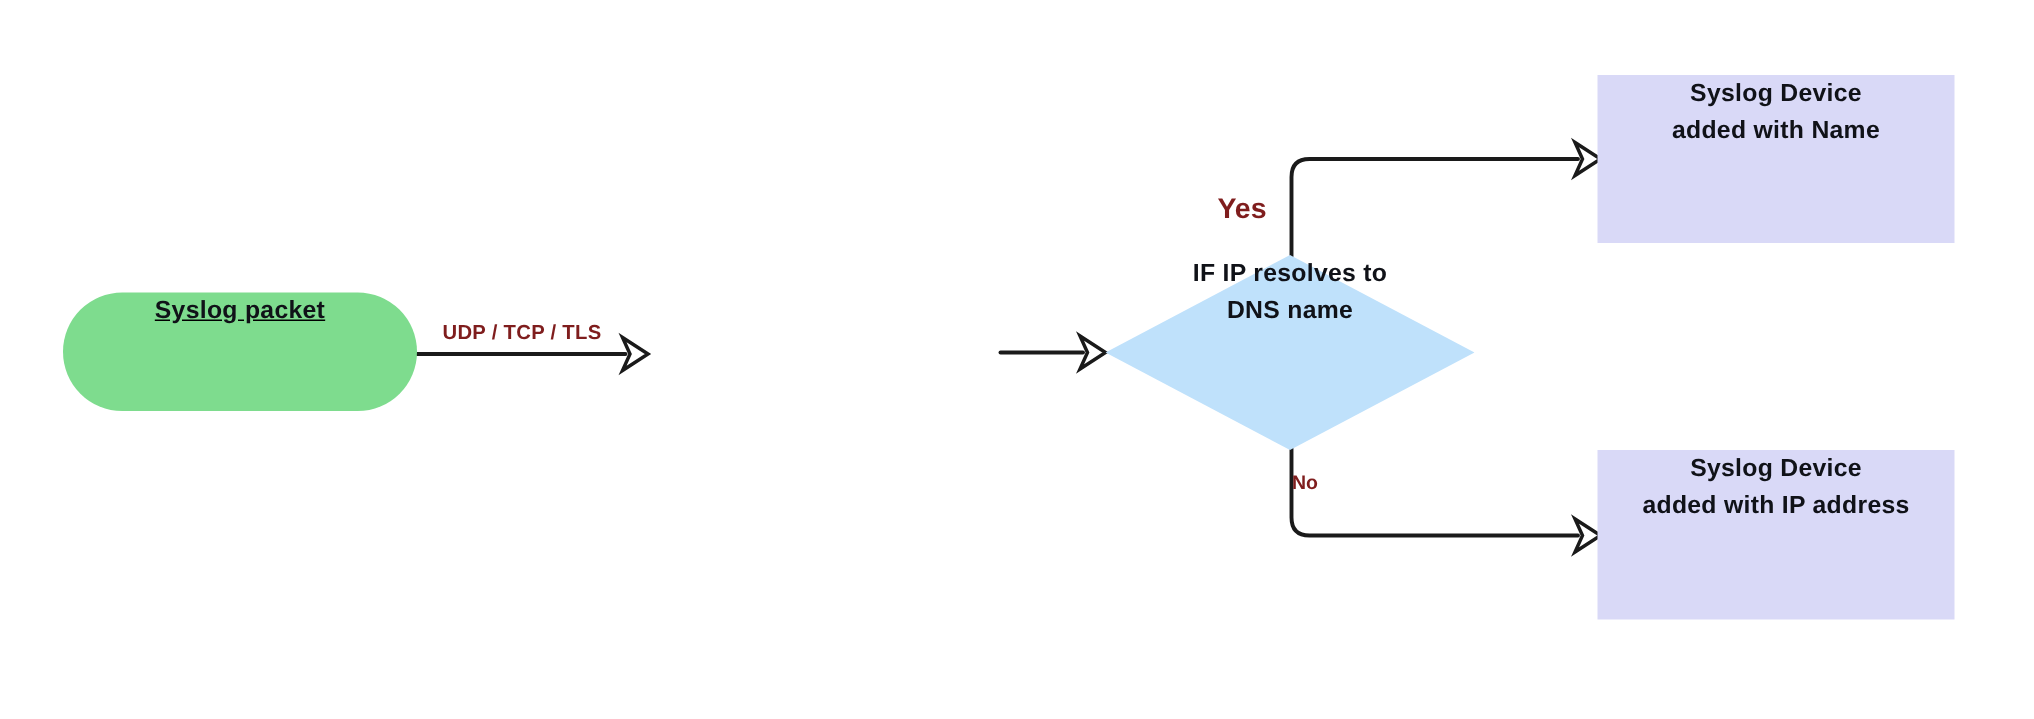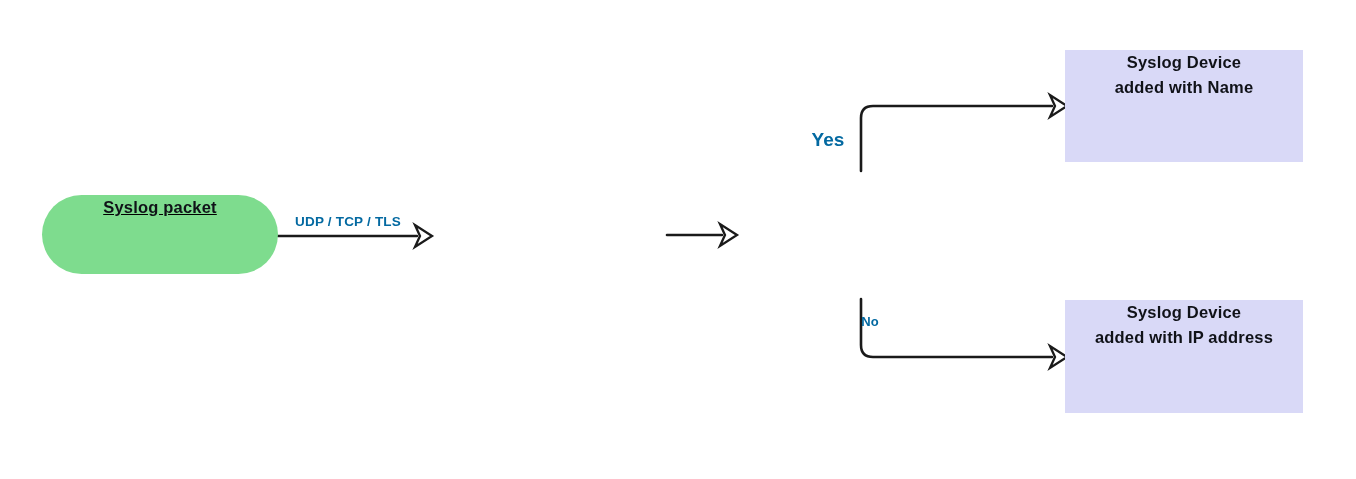--- a/index.html
+++ b/index.html
@@ -59,21 +59,21 @@
   .node-decision svg {
     position: absolute;
     left: 0; top: 0;
     width: 246px; height: 130px;
   }
   .node-decision .label { position: relative; }
 
   .edge-label {
     position: absolute;
     font-weight: 700;
-    color: #0369a1;
+    color: #7f1d1d;
     text-align: center;
     white-space: nowrap;
   }
   .edge-label-udp {
     left: 278px; top: 214px; width: 140px;
     font-size: 13.5px;
     letter-spacing: 0.2px;
   }
   .edge-label-yes {
     left: 798px; top: 129px; width: 60px;
@@ -102,20 +102,27 @@
 
     <path d="M 861 299 V 345 Q 861 357 873 357 H 1052" stroke="#1a1a1a"></path>
     <polygon class="arrowhead" points="1067,357 1050,346 1055,357 1050,368" stroke="#1a1a1a"></polygon>
   </svg>
 
   <div class="node pill node-syslog-packet" style="background-color: rgb(126, 220, 142);">
     <span class="label">Syslog packet</span>
   </div>
 
 
+  <div class="node node-decision">
+    <svg viewBox="0 0 246 130" xmlns="http://www.w3.org/2000/svg">
+      <polygon points="0,65 123,0 246,65 123,130" fill="#bfe1fb"></polygon>
+    </svg>
+    <span class="label">IF IP resolves to
+DNS name</span>
+  </div>
 
   <div class="node rect node-added-name" style="background-color: rgb(217, 217, 247);">
     <span class="label">Syslog Device
 added with Name</span>
   </div>
 
   <div class="node rect node-added-ip" style="background-color: rgb(217, 217, 247);">
     <span class="label">Syslog Device
 added with IP address</span>
   </div>

